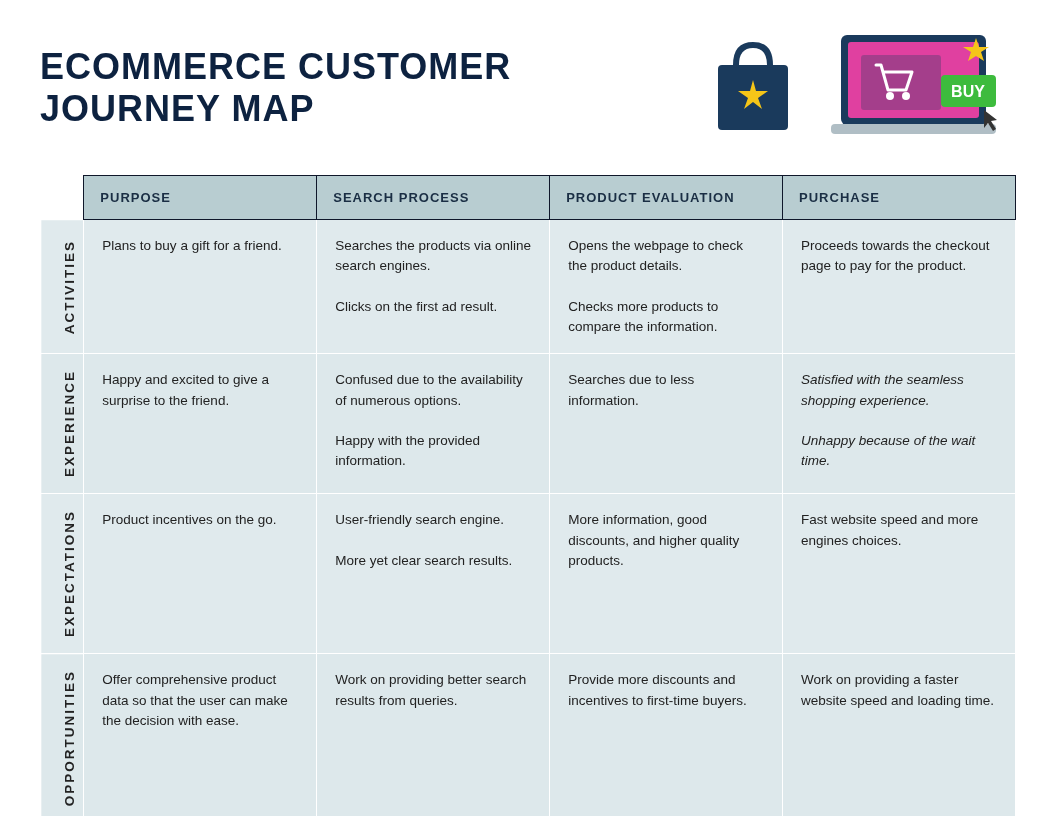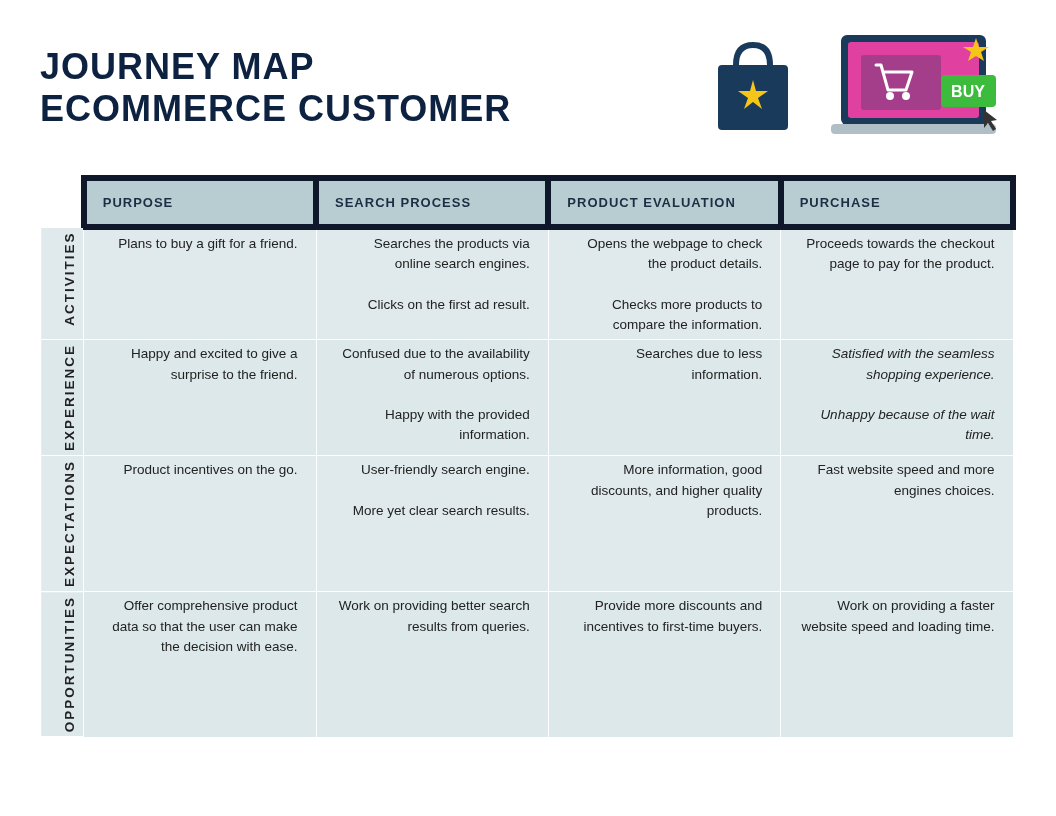--- a/index.html
+++ b/index.html
@@ -42,48 +42,47 @@
 
     .journey-table th {
       background: #b8cdd1;
       color: #1a2e44;
       font-size: 13px;
       font-weight: 800;
       text-transform: uppercase;
       letter-spacing: 1px;
       padding: 14px 16px;
       text-align: left;
-      border: 6px solid #0f172a;
+      border: 1px solid #0f172a;
     }
 
     .row-header {
       background: #0d2240;
       color: #fff;
       font-size: 11px;
       font-weight: 800;
       text-transform: uppercase;
       letter-spacing: 2px;
       writing-mode: vertical-rl;
       text-orientation: mixed;
       transform: rotate(180deg);
       width: 36px;
       text-align: center;
       padding: 10px 4px;
       border: 1px solid #1a3a5c;
     }
 
     .journey-table td {
       background: #e8eff1;
-      padding: 4px 18px;
+      padding: 16px 18px;
       font-size: 13.5px;
       color: #222;
       vertical-align: top;
       border: 1px solid #fff;
       line-height: 1.5;
-      text-align: right;
     }
 
     .journey-table tr:nth-child(even) td {
       background: #dde8eb;
     }
 
     .corner-cell {
       background: #fff !important;
       border: none !important;
       width: 36px;
@@ -93,22 +92,22 @@
     .row-activities td { background: #e0eaed; }
     .row-experience td { background: #d5e4e8; }
     .row-expectations td { background: #e0eaed; }
     .row-opportunities td { background: #d5e4e8; }
   </style>
 </head>
 <body>
 
 <div class="header">
   <div class="title">
+    <div>ECOMMERCE CUSTOMER</div>
     <div>JOURNEY MAP</div>
-    <div>ECOMMERCE CUSTOMER</div>
   </div>
   <div class="hero-icons">
 
     <svg width="90" height="105" viewBox="0 0 90 105">
 
       <rect x="10" y="30" width="70" height="65" rx="4" ry="4" fill="#1a3a5c"></rect>
 
       <path d="M28 30 Q28 10 45 10 Q62 10 62 30" stroke="#1a3a5c" stroke-width="6" fill="none" stroke-linecap="round"></path>
 
       <polygon points="45,45 48,56 60,56 50,63 54,74 45,67 36,74 40,63 30,56 42,56" fill="#f5c518"></polygon>

